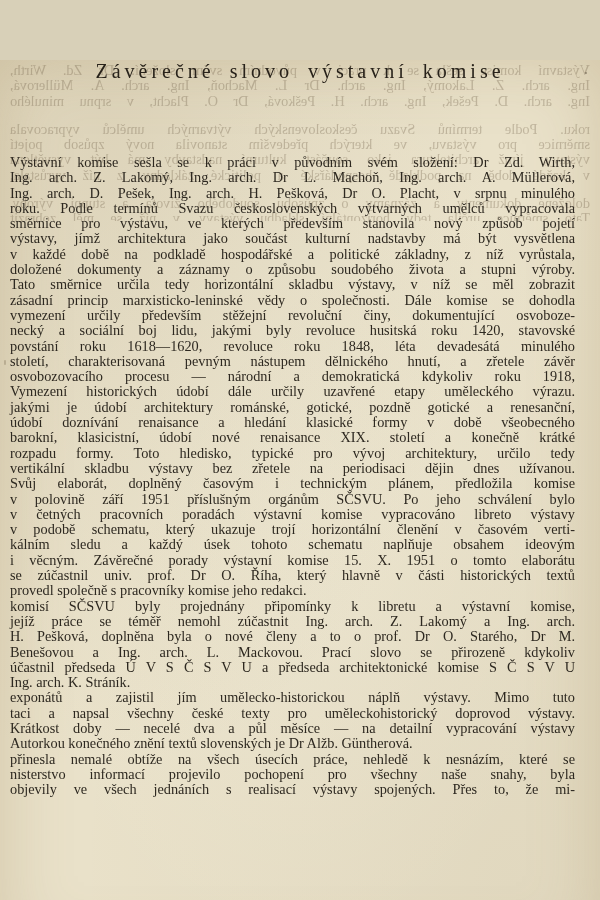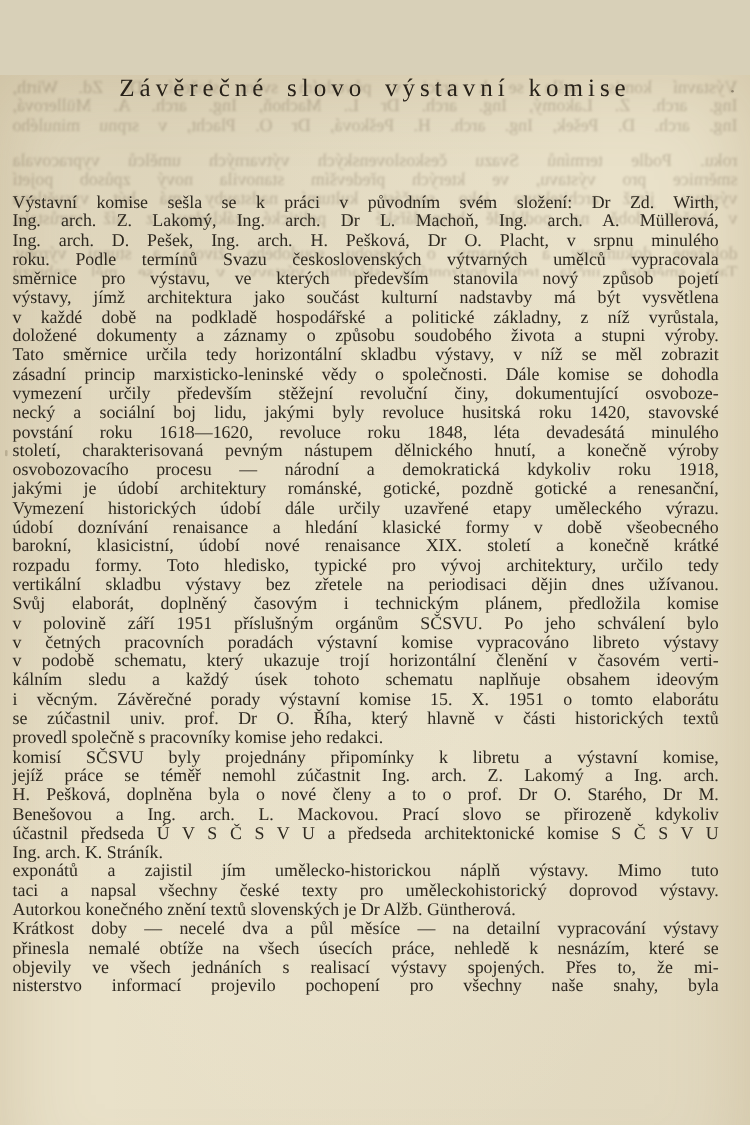--- a/index.html
+++ b/index.html
@@ -91,46 +91,46 @@
       <div class="line">roku. Podle termínů Svazu československých výtvarných umělců vypracovala</div>
       <div class="line">směrnice pro výstavu, ve kterých především stanovila nový způsob pojetí</div>
       <div class="line">výstavy, jímž architektura jako součást kulturní nadstavby má být vysvětlena</div>
       <div class="line">v každé době na podkladě hospodářské a politické základny, z níž vyrůstala,</div>
       <div class="line">doložené dokumenty a záznamy o způsobu soudobého života a stupni výroby.</div>
       <div class="line">Tato směrnice určila tedy horizontální skladbu výstavy, v níž se měl zobrazit</div>
       <div class="line">zásadní princip marxisticko-leninské vědy o společnosti. Dále komise se dohodla</div>
       <div class="line">vymezení určily především stěžejní revoluční činy, dokumentující osvoboze-</div>
       <div class="line">necký a sociální boj lidu, jakými byly revoluce husitská roku 1420, stavovské</div>
       <div class="line">povstání roku 1618—1620, revoluce roku 1848, léta devadesátá minulého</div>
-      <div class="line">století, charakterisovaná pevným nástupem dělnického hnutí, a konečně výroby</div>
+      <div class="line">století, charakterisovaná pevným nástupem dělnického hnutí, a zřetele závěr</div>
       <div class="line">osvobozovacího procesu — národní a demokratická kdykoliv roku 1918,</div>
+      <div class="line">Vymezení historických údobí dále určily uzavřené etapy uměleckého výrazu.</div>
       <div class="line">jakými je údobí architektury románské, gotické, pozdně gotické a renesanční,</div>
-      <div class="line">Vymezení historických údobí dále určily uzavřené etapy uměleckého výrazu.</div>
       <div class="line">údobí doznívání renaisance a hledání klasické formy v době všeobecného</div>
       <div class="line">barokní, klasicistní, údobí nové renaisance XIX. století a konečně krátké</div>
       <div class="line">rozpadu formy. Toto hledisko, typické pro vývoj architektury, určilo tedy</div>
       <div class="line">vertikální skladbu výstavy bez zřetele na periodisaci dějin dnes užívanou.</div>
       <div class="line">Svůj elaborát, doplněný časovým i technickým plánem, předložila komise</div>
       <div class="line">v polovině září 1951 příslušným orgánům SČSVU. Po jeho schválení bylo</div>
       <div class="line">v četných pracovních poradách výstavní komise vypracováno libreto výstavy</div>
       <div class="line">v podobě schematu, který ukazuje trojí horizontální členění v časovém verti-</div>
       <div class="line">kálním sledu a každý úsek tohoto schematu naplňuje obsahem ideovým</div>
       <div class="line">i věcným. Závěrečné porady výstavní komise 15. X. 1951 o tomto elaborátu</div>
       <div class="line">se zúčastnil univ. prof. Dr O. Říha, který hlavně v části historických textů</div>
       <div class="line pe">provedl společně s pracovníky komise jeho redakci.</div>
       <div class="line">komisí SČSVU byly projednány připomínky k libretu a výstavní komise,</div>
       <div class="line">jejíž práce se téměř nemohl zúčastnit Ing. arch. Z. Lakomý a Ing. arch.</div>
       <div class="line">H. Pešková, doplněna byla o nové členy a to o prof. Dr O. Starého, Dr M.</div>
       <div class="line">Benešovou a Ing. arch. L. Mackovou. Prací slovo se přirozeně kdykoliv</div>
       <div class="line">účastnil předseda Ú V S Č S V U a předseda architektonické komise S Č S V U</div>
       <div class="line pe">Ing. arch. K. Stráník.</div>
       <div class="line">exponátů a zajistil jím umělecko-historickou náplň výstavy. Mimo tuto</div>
       <div class="line">taci a napsal všechny české texty pro uměleckohistorický doprovod výstavy.</div>
+      <div class="line">Krátkost doby — necelé dva a půl měsíce — na detailní vypracování výstavy</div>
       <div class="line pe">Autorkou konečného znění textů slovenských je Dr Alžb. Güntherová.</div>
-      <div class="line">Krátkost doby — necelé dva a půl měsíce — na detailní vypracování výstavy</div>
       <div class="line">přinesla nemalé obtíže na všech úsecích práce, nehledě k nesnázím, které se</div>
+      <div class="line">nisterstvo informací projevilo pochopení pro všechny naše snahy, byla</div>
       <div class="line">objevily ve všech jednáních s realisací výstavy spojených. Přes to, že mi-</div>
-      <div class="line">nisterstvo informací projevilo pochopení pro všechny naše snahy, byla</div>
     </div>
 
   <div class="speck" id="speck2"></div>
   <div class="speck" id="speck3"></div>
 </div>
 
 </body></html>

